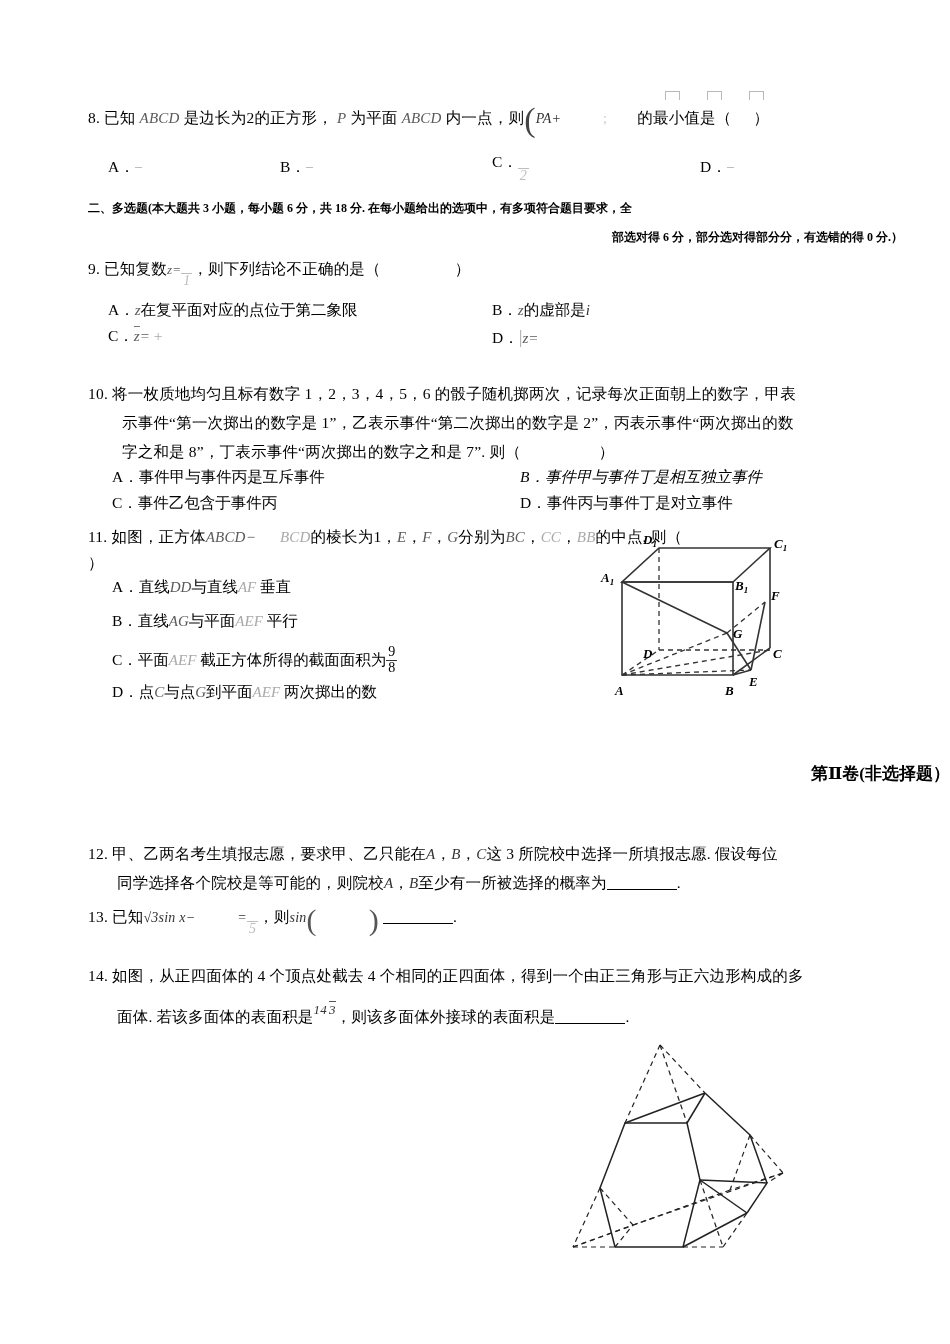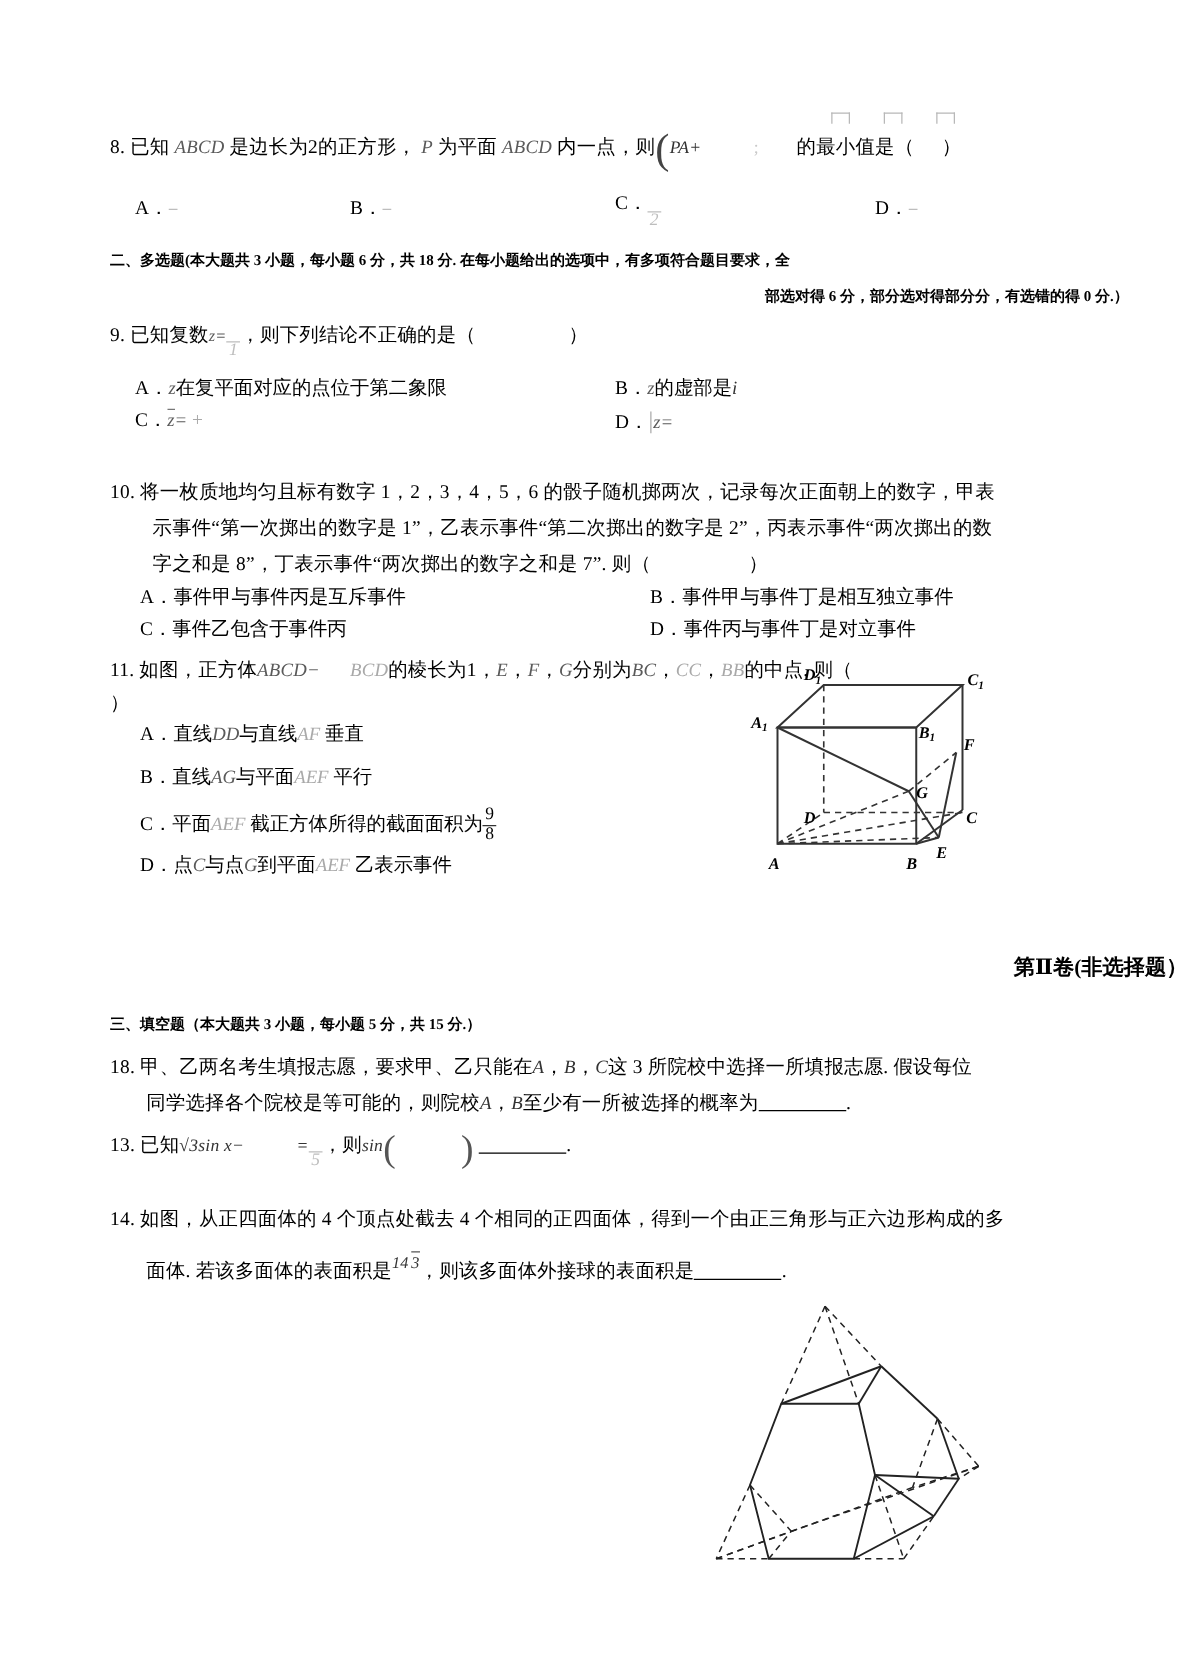--- a/index.html
+++ b/index.html
@@ -185,21 +185,21 @@
     <span class="num">10</span><span>.</span>
     <span class="cn">将一枚质地均匀且标有数字 1，2，3，4，5，6 的骰子随机掷两次，记录每次正面朝上的数字，甲表</span>
   </div>
   <div class="blk qline" style="left:122px; top:409px;">示事件“第一次掷出的数字是 1”，乙表示事件“第二次掷出的数字是 2”，丙表示事件“两次掷出的数</div>
   <div class="blk qline" style="left:122px; top:438px;">
     <span class="cn">字之和是 8”，丁表示事件“两次掷出的数字之和是 7”. 则（</span><span class="cn" style="margin-left:78px;">）</span>
   </div>
   <div class="opt" style="left:112px; top:467px;">
     <span>A</span>．<span class="cn">事件甲与事件丙是互斥事件</span>
   </div>
-  <div class="opt" style="left:520px; top:467px;">
+  <div class="opt" style="left:520px; top:467px;font-style:italic;">
     <span>B</span>．<span class="cn">事件甲与事件丁是相互独立事件</span>
   </div>
   <div class="opt" style="left:112px; top:493px;">
     <span>C</span>．<span class="cn">事件乙包含于事件丙</span>
   </div>
   <div class="opt" style="left:520px; top:493px;">
     <span>D</span>．<span class="cn">事件丙与事件丁是对立事件</span>
   </div>
 
   <div class="blk qline" style="left:88px; top:523px;">
@@ -211,21 +211,21 @@
   <div class="opt" style="left:112px; top:577px;">
     <span>A</span>．<span class="cn">直线</span><span class="mtok">DD</span><span class="cn">与直线</span><span class="mtok faint">AF</span>&nbsp;<span class="cn">垂直</span>
   </div>
   <div class="opt" style="left:112px; top:611px;">
     <span>B</span>．<span class="cn">直线</span><span class="mtok">AG</span><span class="cn">与平面</span><span class="mtok faint">AEF</span>&nbsp;<span class="cn">平行</span>
   </div>
   <div class="opt" style="left:112px; top:645px;">
     <span>C</span>．<span class="cn">平面</span><span class="mtok faint">AEF</span>&nbsp;<span class="cn">截正方体所得的截面面积为</span><span class="frac" style="font-style:normal;"><span class="n">9</span><span class="d">8</span></span>
   </div>
   <div class="opt" style="left:112px; top:682px;">
-    <span>D</span>．<span class="cn">点</span><span class="mtok">C</span><span class="cn">与点</span><span class="mtok">G</span><span class="cn">到平面</span><span class="mtok faint">AEF</span>&nbsp;<span class="cn">乙表示事件</span>
+    <span>D</span>．<span class="cn">点</span><span class="mtok">C</span><span class="cn">与点</span><span class="mtok">G</span><span class="cn">到平面</span><span class="mtok faint">AEF</span>&nbsp;<span class="cn">两次掷出的数</span>
   </div>
 
   <div class="fig" style="left:575px; top:530px;">
     <svg width="255" height="180" viewBox="0 0 255 180">
       <g fill="none" stroke="#333" stroke-width="1.6">
 
         <path d="M84 18 L195 18 L158 52 L47 52 Z"></path>
 
         <path d="M47 52 L158 52 L158 145 L47 145 Z"></path>
 
@@ -258,24 +258,23 @@
         <text x="198" y="128">C</text>
         <text x="174" y="156">E</text>
         <text x="40" y="165">A</text>
         <text x="150" y="165">B</text>
       </g>
     </svg>
   </div>
 
   <div class="blk center-head" style="left:0; top:762px;">第Ⅱ卷(非选择题）</div>
 
-  <div class="blk sec-head" style="left:88px; top:805px;">三、填空题（本大题共 3 小题，每小题 5 分，共 15 分.）</div>
 
   <div class="blk qline" style="left:88px; top:840px;">
-    <span class="num">18</span><span>.</span>
+    <span class="num">12</span><span>.</span>
     <span class="cn">甲、乙两名考生填报志愿，要求甲、乙只能在</span><span class="mtok-dark">A</span>，<span class="mtok-dark">B</span>，<span class="mtok-dark">C</span><span class="cn">这 3 所院校中选择一所填报志愿. 假设每位</span>
   </div>
   <div class="blk qline" style="left:117px; top:869px;">
     <span class="cn">同学选择各个院校是等可能的，则院校</span><span class="mtok-dark">A</span>，<span class="mtok-dark">B</span><span class="cn">至少有一所被选择的概率为</span><span class="blank"></span><span>.</span>
   </div>
 
   <div class="blk qline" style="left:88px; top:903px;">
     <span class="num">13</span><span>.</span>
     <span class="cn">已知</span><span class="mtok-dark" style="font-size:14px;">√3</span><span class="mtok-dark" style="font-size:14px;">sin x</span><span class="mtok-dark" style="font-size:14px;">−</span><span style="display:inline-block;width:42px;"></span><span class="mtok-dark" style="font-size:14px;">=</span><span class="frac frac-faint" style="vertical-align:-0.8em;"><span class="n">&nbsp;</span><span class="d">5</span></span><span class="cn">，则</span><span class="mtok-dark" style="font-size:14px;">sin</span><span class="midparen faint">(</span><span style="display:inline-block;width:52px;"></span><span class="midparen faint">)</span>&nbsp;<span class="blank"></span><span>.</span>
   </div>

